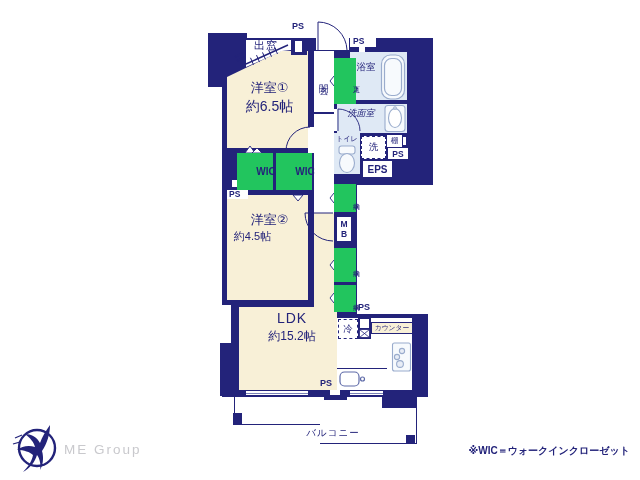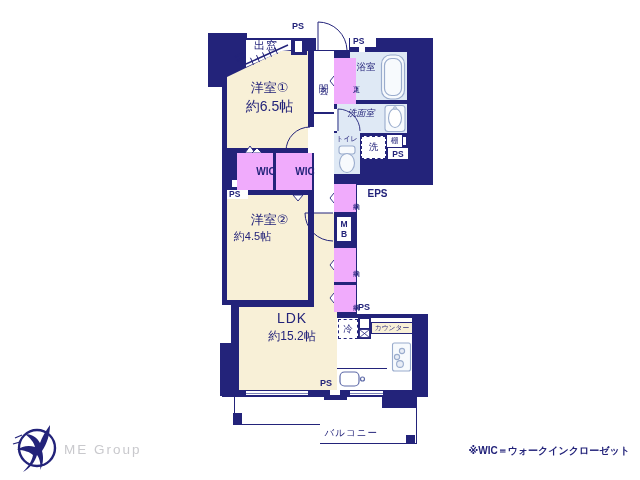--- a/index.html
+++ b/index.html
@@ -2,21 +2,21 @@
 <html><head>
 <meta charset="utf-8">
 <style>
   html,body{margin:0;padding:0;background:#fff;}
   .page{position:relative;width:640px;height:480px;background:#fff;overflow:hidden;
         font-family:"Liberation Sans","DejaVu Sans",sans-serif;}
   .a{position:absolute;box-sizing:border-box;}
   .navy{background:#23237a;}
   .white{background:#ffffff;}
   .cream{background:#f8f0d7;}
-  .pink{background:#f0abfc;padding-left:22px;}
+  .pink{background:#22c55e;padding-left:22px;}
   .blue{background:#dfe9f5;}
   .lbl{position:absolute;color:#23237a;line-height:1;white-space:nowrap;}
   .ctr{display:flex;align-items:center;justify-content:center;text-align:center;}
   .vtext{writing-mode:vertical-rl;text-orientation:upright;letter-spacing:0;}
   .b{font-weight:700;}
   .win{position:absolute;background:#fff;}
   .win::after{content:"";position:absolute;left:0;right:0;top:45%;height:1px;background:#7a82b8;}
   svg{position:absolute;left:0;top:0;pointer-events:none;}
 </style>
 </head>
@@ -135,21 +135,21 @@
       <polygon points="293,195 303,195 298,201"></polygon>
     </g>
   </svg>
 
   <div class="a pink ctr b" style="left:237px;top:153px;width:36px;height:37px;font-size:10px;color:#23237a;">WIC</div>
   <div class="a pink ctr b" style="left:276px;top:153px;width:36px;height:37px;font-size:10px;color:#23237a;">WIC</div>
   <div class="a pink ctr vtext" style="left:334px;top:58px;width:14px;height:46px;font-size:6.5px;color:#23237a;">下足入</div>
   <div class="a white ctr" style="left:361px;top:136px;width:25px;height:23px;border:1px dashed #23237a;font-size:9.5px;color:#23237a;">洗</div>
   <div class="a white ctr" style="left:387px;top:135px;width:15px;height:12px;font-size:7.5px;color:#23237a;">棚</div>
   <div class="a white ctr b" style="left:388px;top:148px;width:20px;height:11px;font-size:8.5px;color:#23237a;">PS</div>
-  <div class="a white ctr b" style="left:363px;top:161px;width:29px;height:16px;font-size:10px;color:#23237a;margin-top:24px;">EPS</div>
+  <div class="a white ctr b" style="left:363px;top:161px;width:29px;height:16px;font-size:10px;color:#23237a;">EPS</div>
   <div class="a pink ctr vtext" style="left:334px;top:184px;width:14px;height:28px;font-size:6.5px;color:#23237a;">収納</div>
   <div class="a white ctr vtext b" style="left:334px;top:214px;width:20px;height:30px;border:3px solid #23237a;font-size:8.5px;color:#23237a;">MB</div>
   <div class="a pink ctr vtext" style="left:334px;top:248px;width:14px;height:34px;font-size:6.5px;color:#23237a;">収納</div>
   <div class="a pink ctr vtext" style="left:334px;top:285px;width:14px;height:27px;font-size:6.5px;color:#23237a;">収納</div>
   <div class="a white ctr" style="left:338px;top:319px;width:20px;height:20px;border:1px dashed #23237a;font-size:9.5px;color:#23237a;">冷</div>
   <div class="a cream ctr" style="left:371px;top:322px;width:42px;height:12px;border:1.5px solid #23237a;font-size:6.8px;color:#23237a;">カウンター</div>
 
   <div class="lbl b" style="left:292px;top:22px;font-size:9px;">PS</div>
   <div class="lbl" style="left:254px;top:40px;font-size:11px;letter-spacing:1px;">出窓</div>
   <div class="lbl ctr vtext" style="left:314px;top:55px;width:20px;height:44px;font-size:9.5px;">玄関</div>
@@ -159,21 +159,21 @@
   <div class="lbl" style="left:334px;top:135px;width:26px;text-align:center;font-size:7px;">トイレ</div>
   <div class="lbl" style="left:227px;top:81px;width:85px;text-align:center;font-size:13px;">洋室①</div>
   <div class="lbl" style="left:227px;top:99px;width:85px;text-align:center;font-size:14px;">約6.5帖</div>
   <div class="lbl b" style="left:229px;top:190px;font-size:8.5px;">PS</div>
   <div class="lbl" style="left:227px;top:213px;width:85px;text-align:center;font-size:13px;">洋室②</div>
   <div class="lbl" style="left:210px;top:231px;width:85px;text-align:center;font-size:11px;">約4.5帖</div>
   <div class="lbl b" style="left:358px;top:303px;font-size:9px;">PS</div>
   <div class="lbl" style="left:242px;top:311px;width:100px;text-align:center;font-size:14px;letter-spacing:1px;">LDK</div>
   <div class="lbl" style="left:242px;top:330px;width:100px;text-align:center;font-size:12px;">約15.2帖</div>
   <div class="lbl b" style="left:320px;top:379px;font-size:9px;">PS</div>
-  <div class="lbl" style="left:288px;top:428px;width:90px;text-align:right;font-size:9.5px;letter-spacing:1px;">バルコニー</div>
+  <div class="lbl" style="left:288px;top:428px;width:90px;text-align:center;font-size:9.5px;letter-spacing:1px;">バルコニー</div>
 
   <svg width="50" height="54" viewBox="0 0 50 54" style="left:12px;top:422px;">
     <circle cx="25" cy="26" r="18" fill="none" stroke="#23237a" stroke-width="2.4"></circle>
     <path fill="#23237a" d="M38 3 C33 10 30 15 28 21 C25 15 19 12 13 12 C18 16 22 20 23 25 C17 23 10 24 5 28 C12 28 18 30 21 33 C20 39 16 45 11 50 C18 46 23 40 25 33 C28 37 29 43 28 48 C31 43 32 36 30 29 C35 22 38 12 38 3 Z"></path>
     <line x1="3" y1="16" x2="10" y2="13" stroke="#23237a" stroke-width="1.3"></line>
     <line x1="1" y1="22" x2="8" y2="20" stroke="#23237a" stroke-width="1.3"></line>
   </svg>
   <div class="lbl" style="left:64px;top:443px;font-size:13.5px;letter-spacing:2px;color:#c9c9cd;text-align:center;">ME Group</div>
   <div class="lbl b" style="right:10px;top:446px;font-size:10px;">※WIC＝ウォークインクローゼット</div>
 

